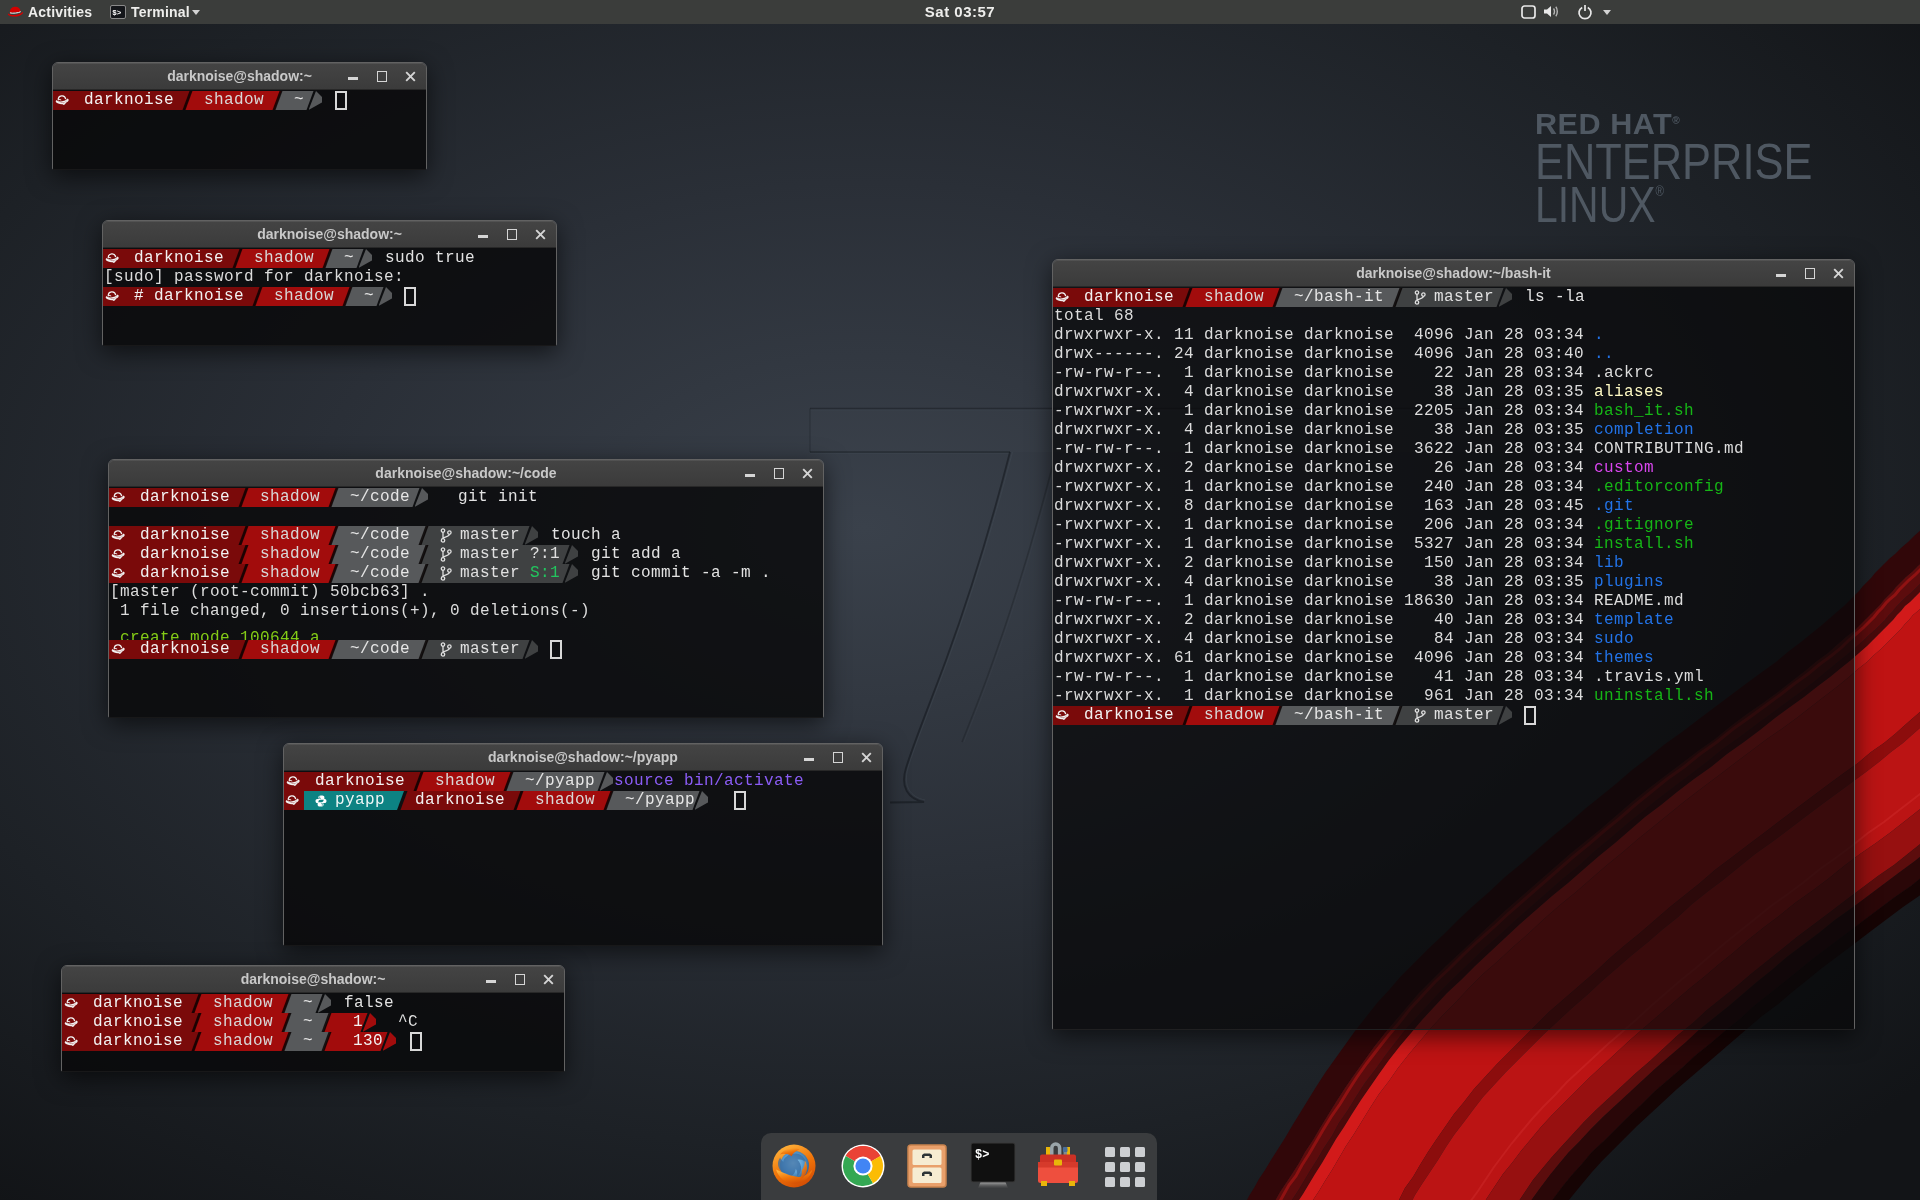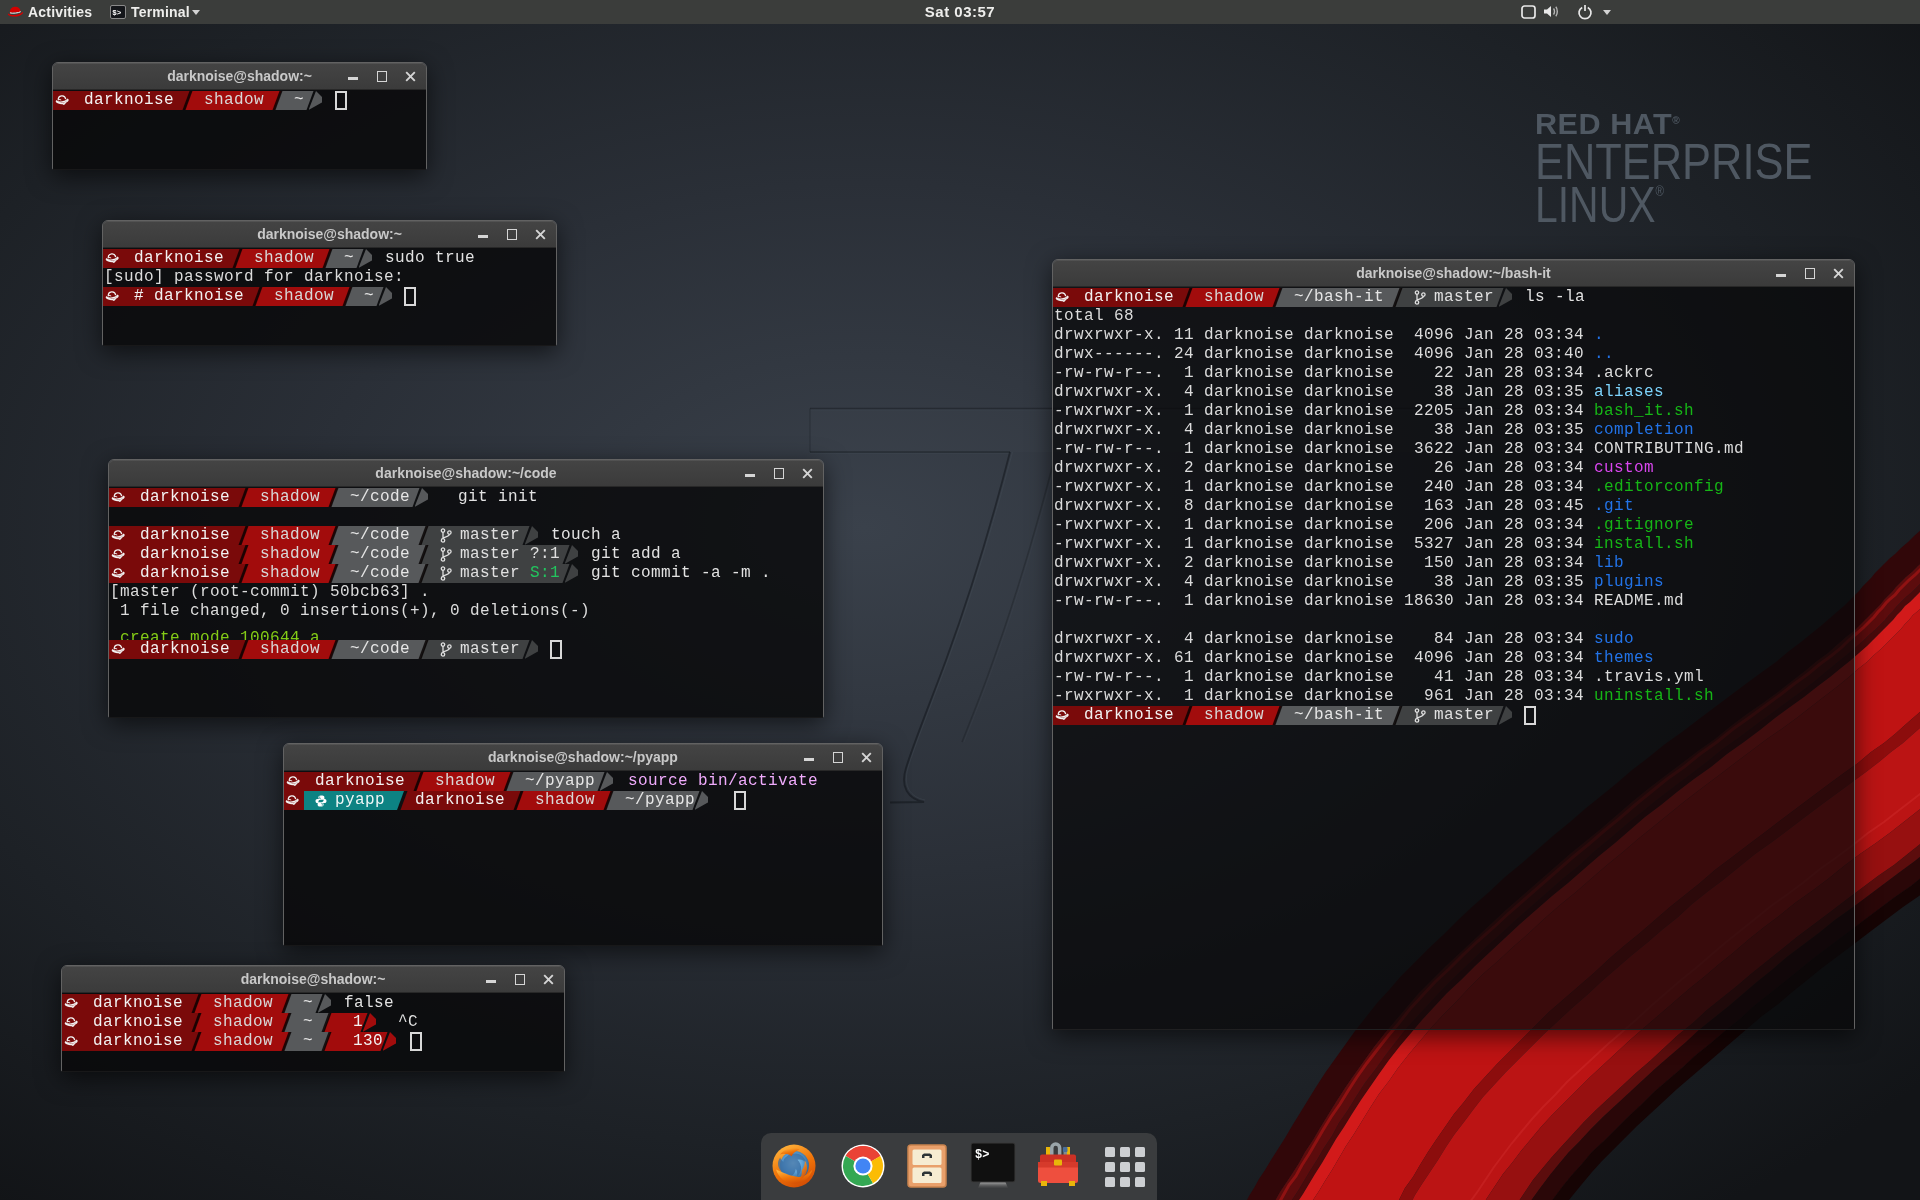--- a/index.html
+++ b/index.html
@@ -368,21 +368,21 @@
 <g transform="rotate(-8 7 6)" fill="none" stroke="#f2f2f2" stroke-width="1.25">
 <path d="M3.3 5.9 C3.3 3.4 5.0 1.9 7.1 1.9 C9.2 1.9 10.7 3.4 10.8 5.7"></path>
 <path d="M1.4 6.2 C4.0 8.6 9.8 8.6 12.6 6.1 C13.2 6.5 13.1 7.3 12.3 7.9 C9.5 10.0 4.8 10.0 2.0 7.9 C1.2 7.3 1.0 6.6 1.4 6.2 Z"></path>
 <path d="M10.0 8.9 C9.5 9.9 8.3 10.5 7.1 10.4"></path>
 <path d="M3.6 4.6 L6.2 5.9" stroke-width="0.9"></path>
 </g>
         </svg>
         <span class="t" style="left:31px;color:#f2f2f2">darknoise</span>
         <span class="t" style="left:151px;color:#d8d8d8">shadow</span>
         <span class="t" style="left:241px;color:#e6e6e6">~/pyapp</span>
-        <span class="t" style="left:344px;color:#f0abfc">source bin/activate</span>
+        <span class="t" style="left:330px;color:#8b5cf6">source bin/activate</span>
       </div>
 <div class="prow" style="top:20px">
         <div class="seg" style="left:-10px;width:34.5px;background:#7a0a0a"></div>
         <div class="seg" style="left:20px;width:100px;background:#0d8383;transform:none;clip-path:polygon(0 0,100% 0,calc(100% - 7px) 100%,0 100%)"></div>
         <div class="seg" style="left:119.5px;width:115px;background:#7a0a0a"></div>
         <div class="seg" style="left:234.5px;width:90px;background:#a20c0c"></div>
         <div class="seg" style="left:324.5px;width:87px;background:#57595b"></div>
         <div class="arwd" style="left:410.5px;background:#57595b;clip-path:polygon(7.5px 0,17px 9.5px,0 19px)"></div>
         <div class="seg" style="left:232.5px;width:3px;background:rgba(5,0,0,0.8);z-index:2"></div>
         <div class="seg" style="left:322.5px;width:3px;background:rgba(5,0,0,0.8);z-index:2"></div>
@@ -524,32 +524,33 @@
 <path d="M3 4.3 L3 10.7 M9.4 6.3 C9.4 9.2 3 8.4 3 10.7"></path>
 </g>
         </svg>
         <span class="t" style="left:381px;color:#e0e0e0">master</span>
         <span class="t" style="left:472px;color:#e2e2e2">ls -la</span>
       </div>
 <div class="row" style="top:20px;color:#dcdcdc">total 68</div>
 <div class="row" style="top:39px;color:#dcdcdc">drwxrwxr-x. 11 darknoise darknoise  4096 Jan 28 03:34 <span style="color:#2273e8">.</span></div>
 <div class="row" style="top:58px;color:#dcdcdc">drwx------. 24 darknoise darknoise  4096 Jan 28 03:40 <span style="color:#2273e8">..</span></div>
 <div class="row" style="top:77px;color:#dcdcdc">-rw-rw-r--.  1 darknoise darknoise    22 Jan 28 03:34 <span style="color:#dcdcdc">.ackrc</span></div>
-<div class="row" style="top:96px;color:#dcdcdc">drwxrwxr-x.  4 darknoise darknoise    38 Jan 28 03:35 <span style="color:#7dd3fc">aliases</span></div>
+<div class="row" style="top:96px;color:#dcdcdc">drwxrwxr-x.  4 darknoise darknoise    38 Jan 28 03:35 <span style="color:#fef9c3">aliases</span></div>
 <div class="row" style="top:115px;color:#dcdcdc">-rwxrwxr-x.  1 darknoise darknoise  2205 Jan 28 03:34 <span style="color:#16b616">bash_it.sh</span></div>
 <div class="row" style="top:134px;color:#dcdcdc">drwxrwxr-x.  4 darknoise darknoise    38 Jan 28 03:35 <span style="color:#2273e8">completion</span></div>
 <div class="row" style="top:153px;color:#dcdcdc">-rw-rw-r--.  1 darknoise darknoise  3622 Jan 28 03:34 <span style="color:#dcdcdc">CONTRIBUTING.md</span></div>
 <div class="row" style="top:172px;color:#dcdcdc">drwxrwxr-x.  2 darknoise darknoise    26 Jan 28 03:34 <span style="color:#d946ef">custom</span></div>
 <div class="row" style="top:191px;color:#dcdcdc">-rwxrwxr-x.  1 darknoise darknoise   240 Jan 28 03:34 <span style="color:#16b616">.editorconfig</span></div>
 <div class="row" style="top:210px;color:#dcdcdc">drwxrwxr-x.  8 darknoise darknoise   163 Jan 28 03:45 <span style="color:#2273e8">.git</span></div>
 <div class="row" style="top:229px;color:#dcdcdc">-rwxrwxr-x.  1 darknoise darknoise   206 Jan 28 03:34 <span style="color:#16b616">.gitignore</span></div>
 <div class="row" style="top:248px;color:#dcdcdc">-rwxrwxr-x.  1 darknoise darknoise  5327 Jan 28 03:34 <span style="color:#16b616">install.sh</span></div>
 <div class="row" style="top:267px;color:#dcdcdc">drwxrwxr-x.  2 darknoise darknoise   150 Jan 28 03:34 <span style="color:#2273e8">lib</span></div>
 <div class="row" style="top:286px;color:#dcdcdc">drwxrwxr-x.  4 darknoise darknoise    38 Jan 28 03:35 <span style="color:#2273e8">plugins</span></div>
 <div class="row" style="top:305px;color:#dcdcdc">-rw-rw-r--.  1 darknoise darknoise 18630 Jan 28 03:34 <span style="color:#dcdcdc">README.md</span></div>
+<div class="row" style="top:324px;color:#dcdcdc">drwxrwxr-x.  2 darknoise darknoise    40 Jan 28 03:34 <span style="color:#2273e8">template</span></div>
 <div class="row" style="top:343px;color:#dcdcdc">drwxrwxr-x.  4 darknoise darknoise    84 Jan 28 03:34 <span style="color:#2273e8">sudo</span></div>
 <div class="row" style="top:362px;color:#dcdcdc">drwxrwxr-x. 61 darknoise darknoise  4096 Jan 28 03:34 <span style="color:#2273e8">themes</span></div>
 <div class="row" style="top:381px;color:#dcdcdc">-rw-rw-r--.  1 darknoise darknoise    41 Jan 28 03:34 <span style="color:#dcdcdc">.travis.yml</span></div>
 <div class="row" style="top:400px;color:#dcdcdc">-rwxrwxr-x.  1 darknoise darknoise   961 Jan 28 03:34 <span style="color:#16b616">uninstall.sh</span></div>
 <div class="prow" style="top:419px">
         <div class="seg" style="left:-10px;width:144.5px;background:#7a0a0a"></div>
         <div class="seg" style="left:134.5px;width:90px;background:#a20c0c"></div>
         <div class="seg" style="left:224.5px;width:120px;background:#57595b"></div>
         <div class="seg" style="left:344.5px;width:102px;background:#3f4142"></div>
         <div class="arwd" style="left:445.5px;background:#3f4142;clip-path:polygon(7.5px 0,17px 9.5px,0 19px)"></div>

